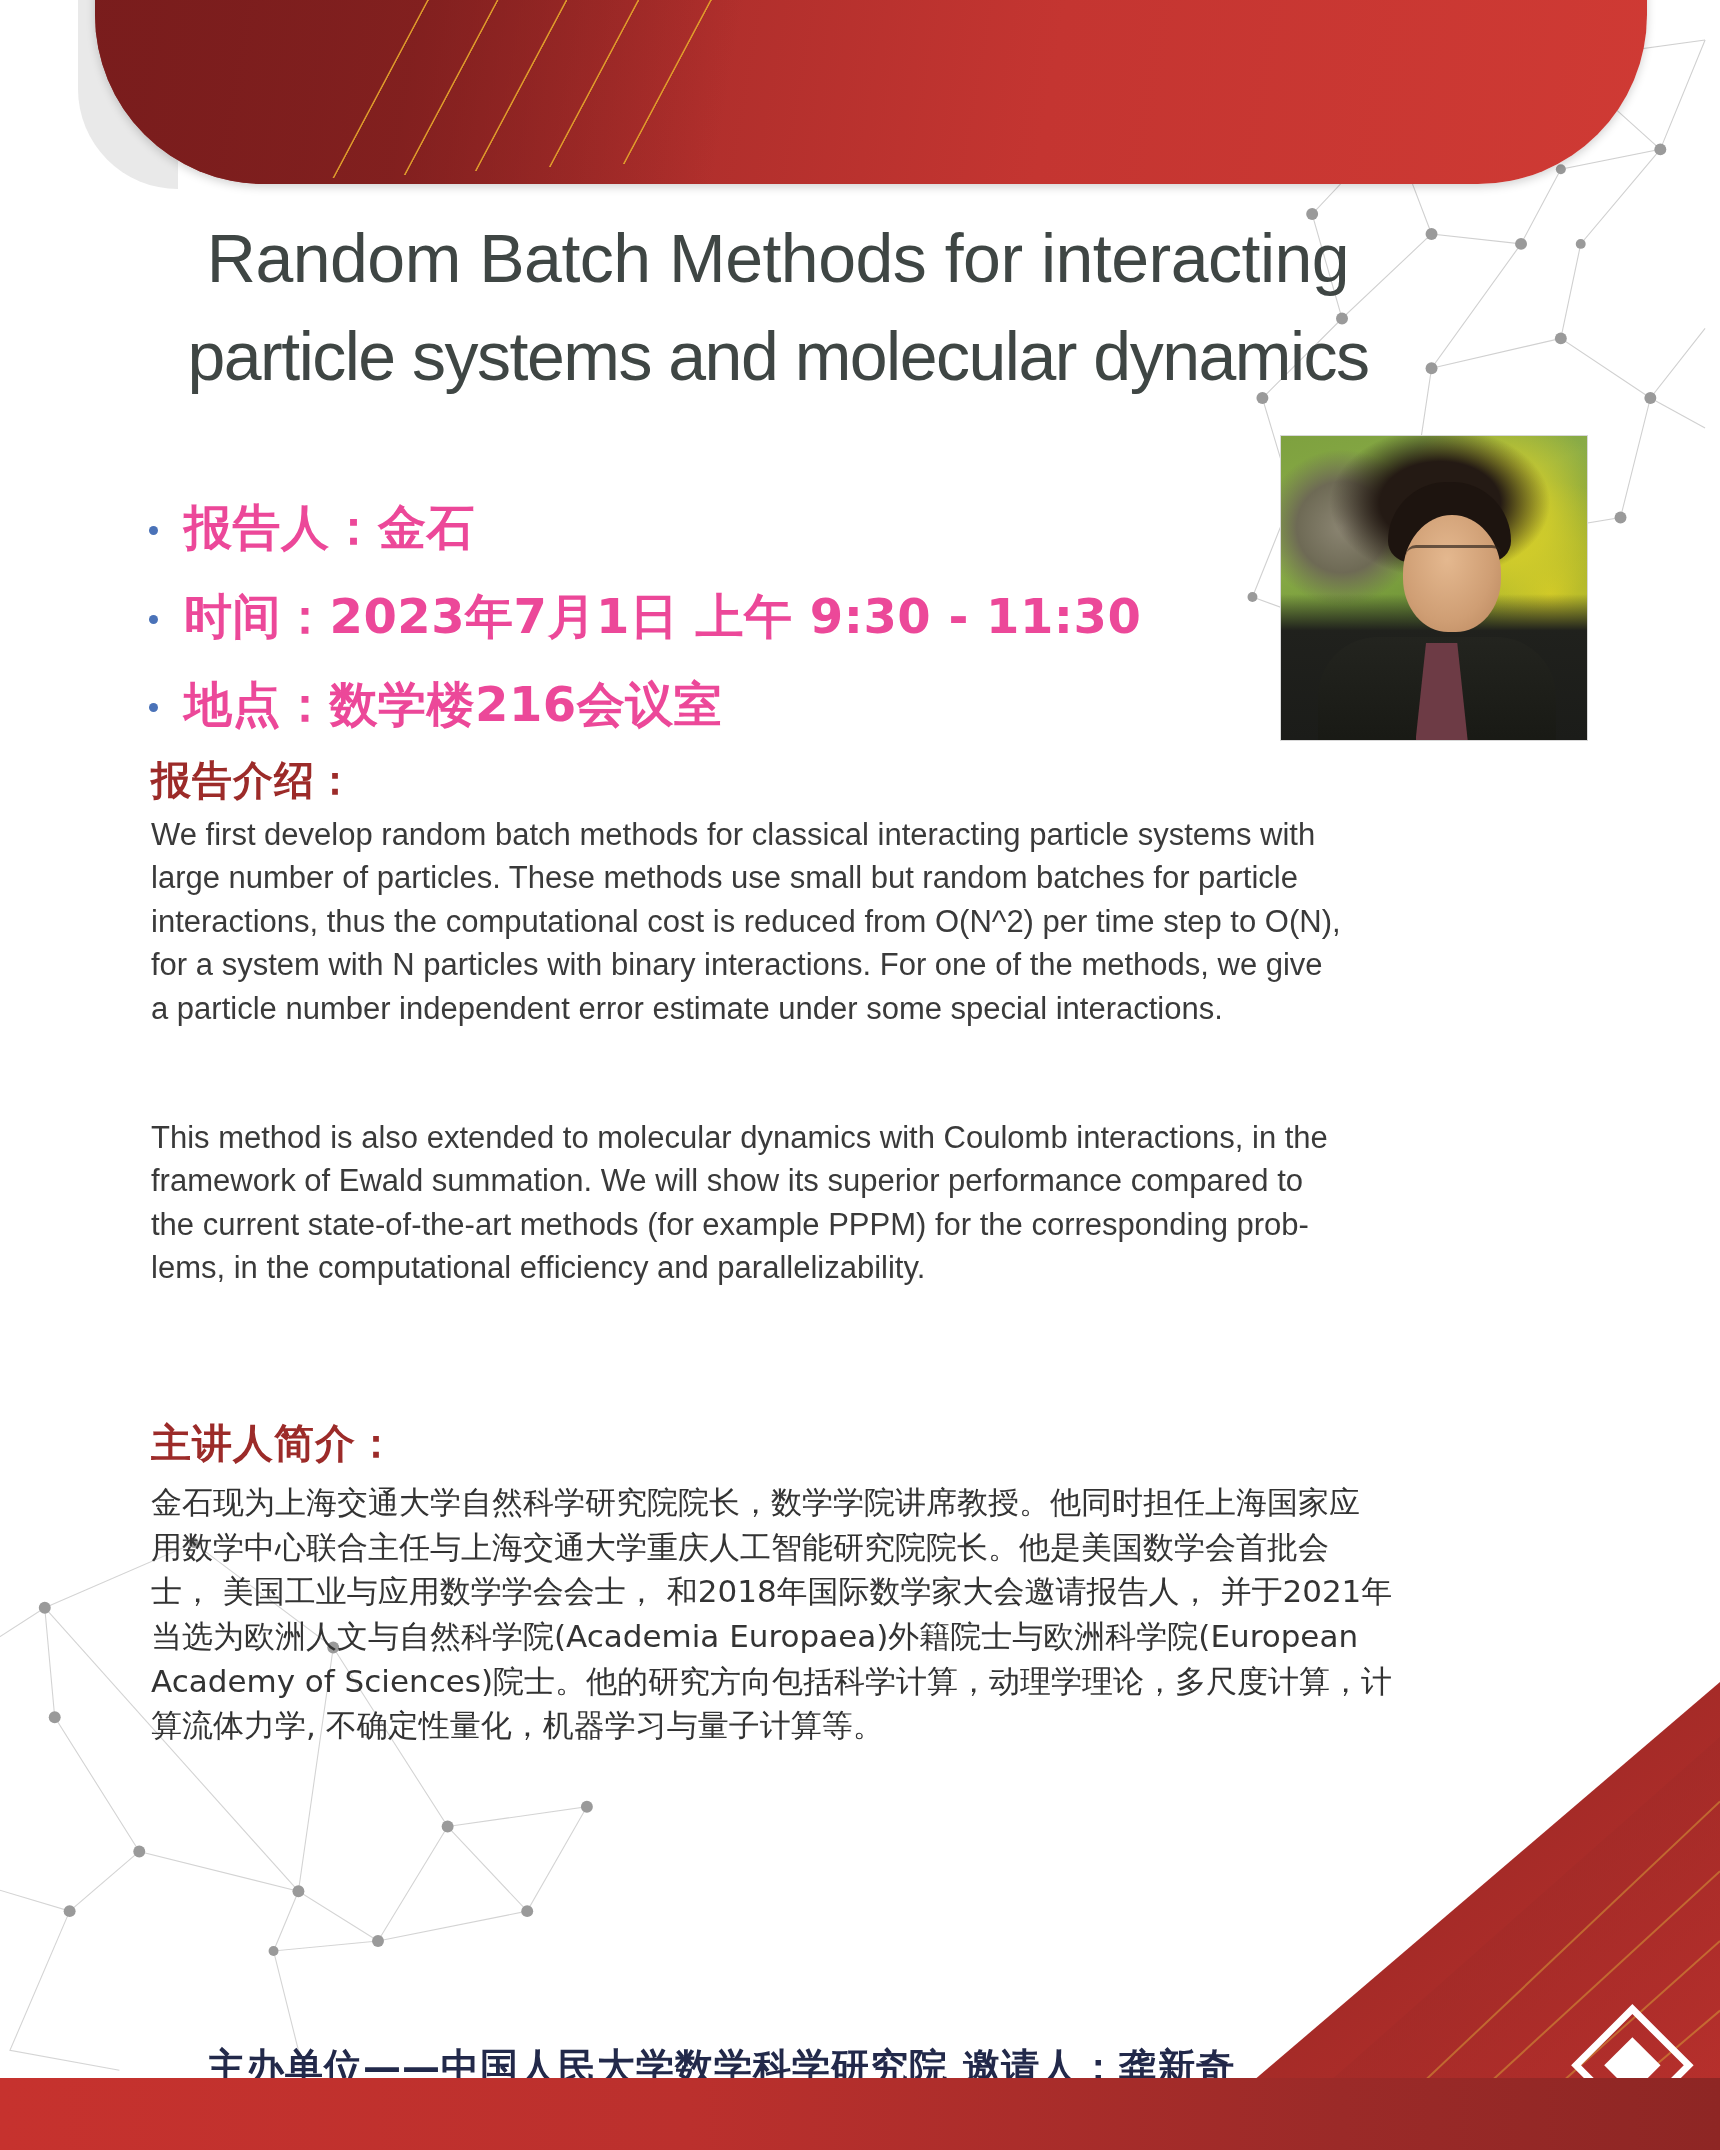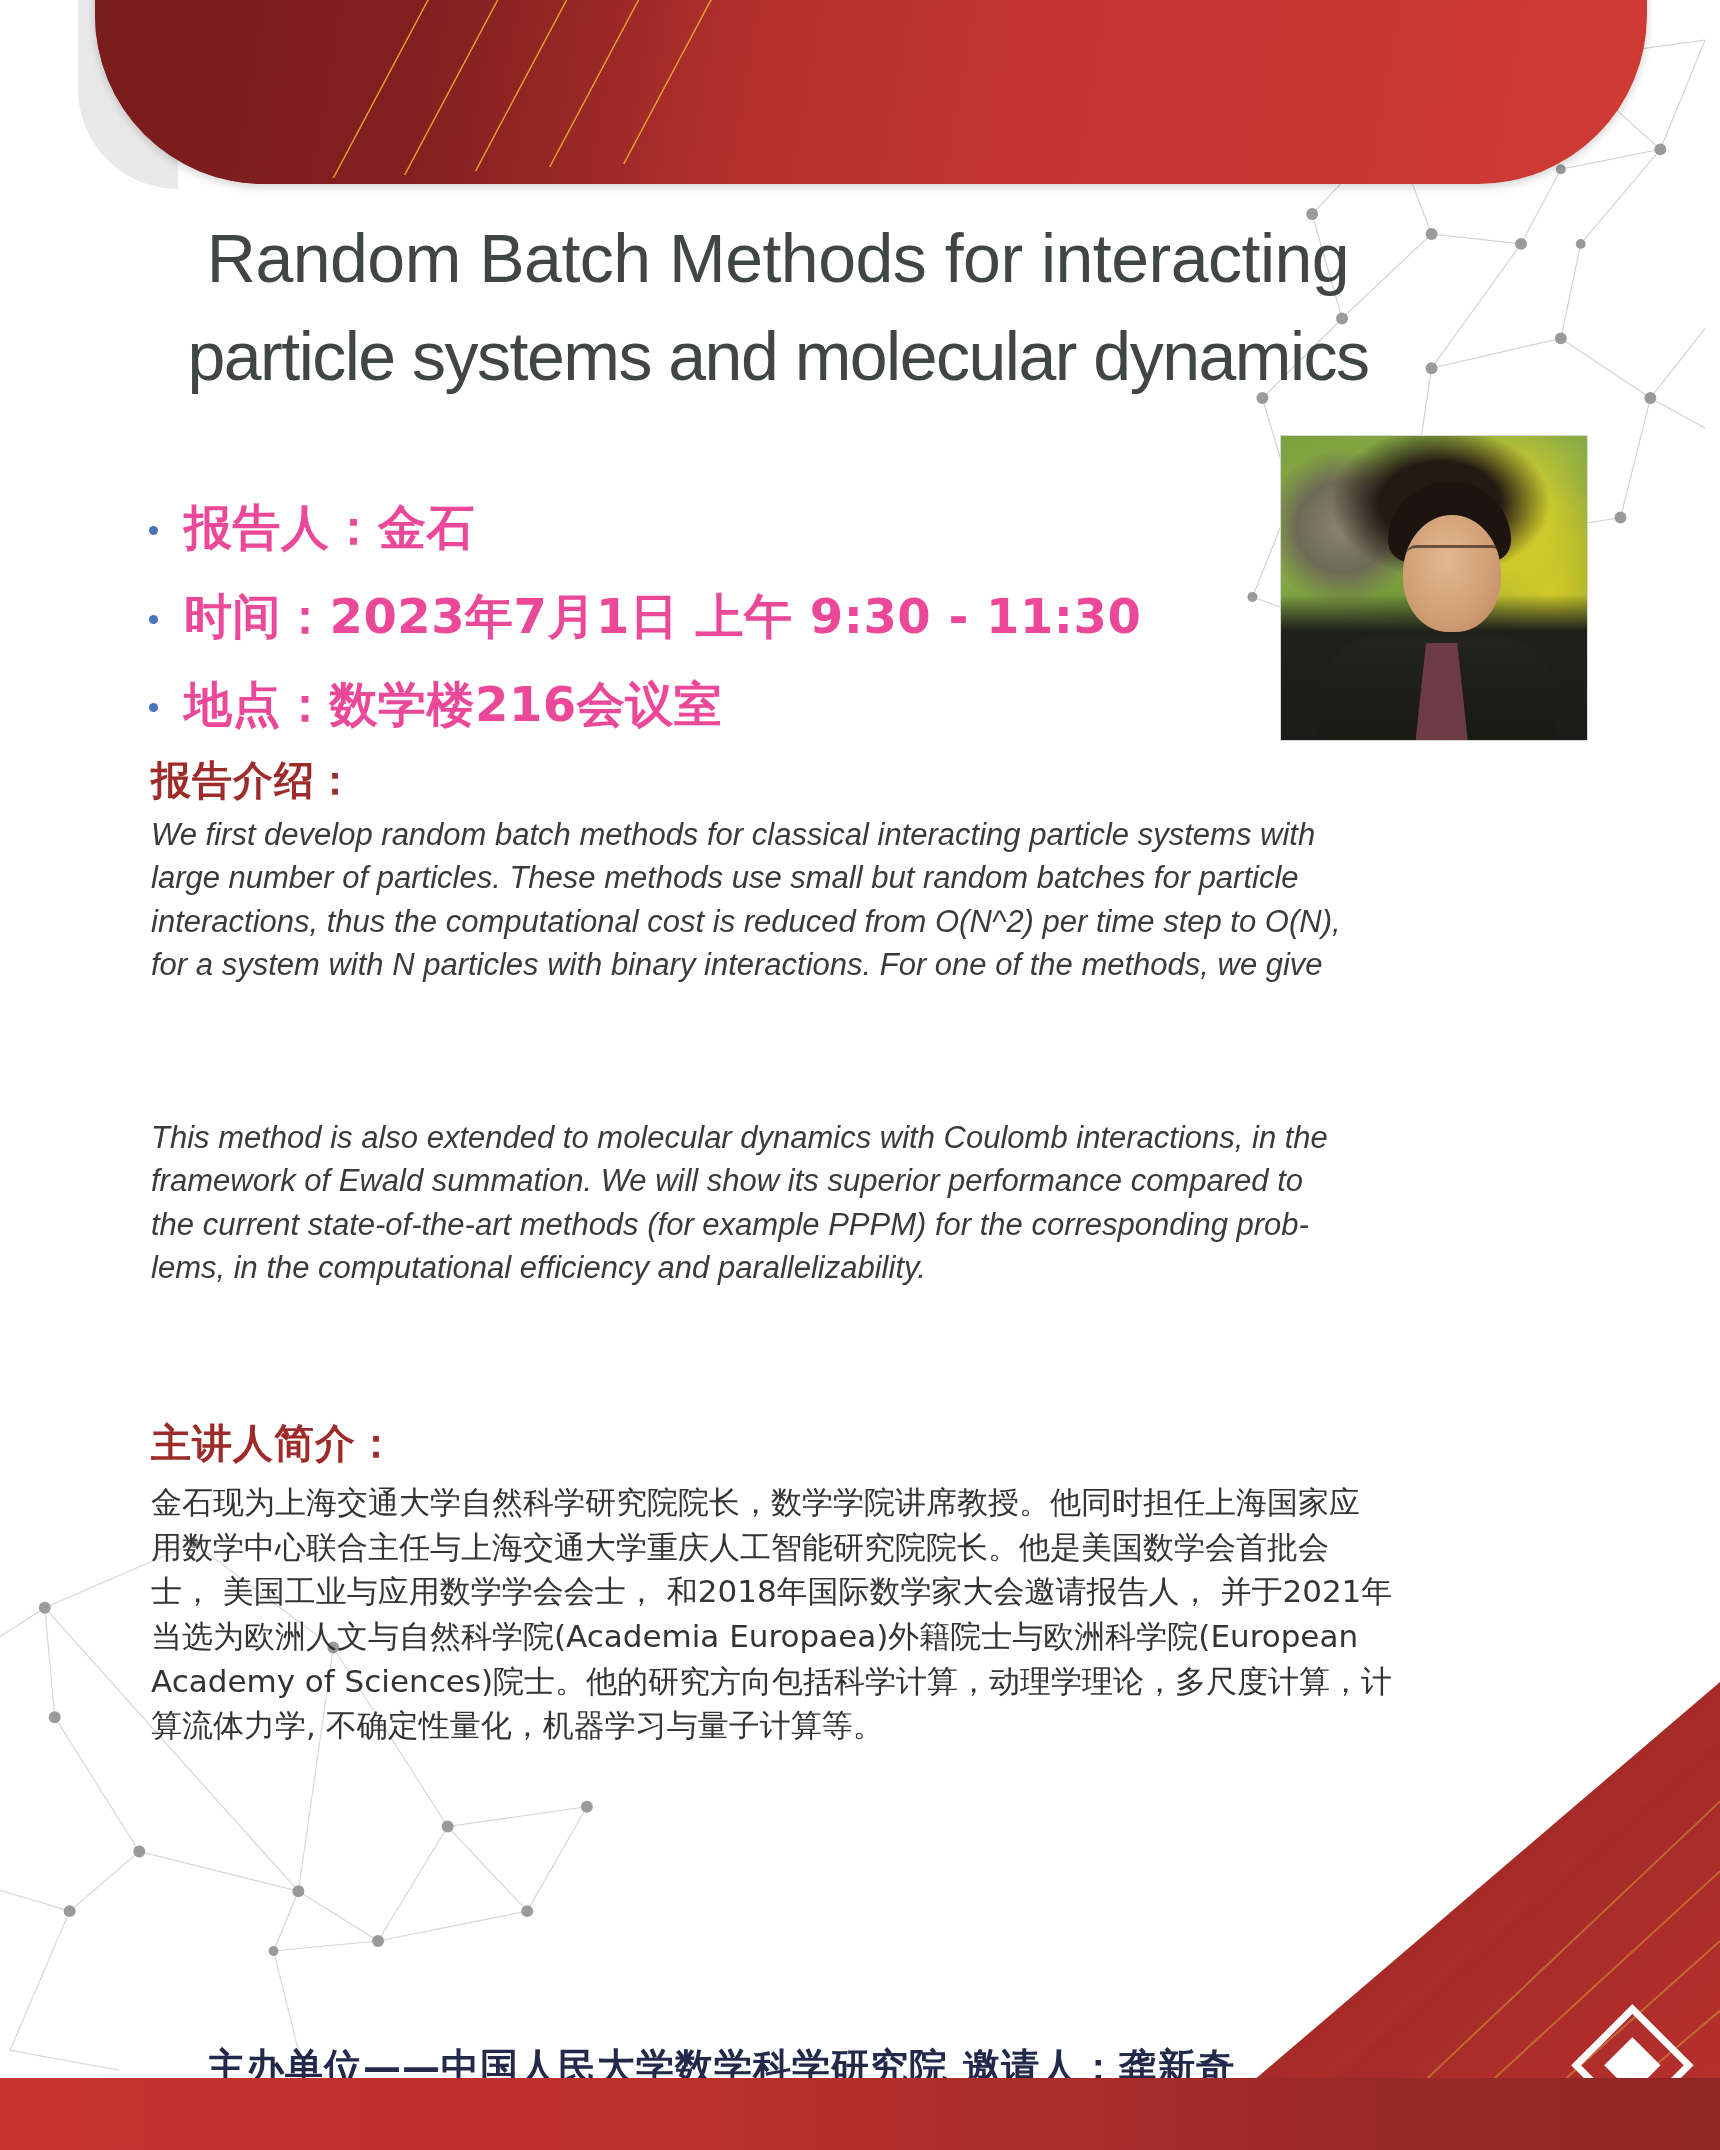--- a/index.html
+++ b/index.html
@@ -115,21 +115,21 @@
   #head-bio { top:1416px; }
 
   
   .body-block {
     position:absolute; left:151px; width:1393px;
     color:#3a3a3a; font-size:31px; line-height:1.40;
     font-weight:500;
   }
   #abstract-p1 { top:813px; }
   #abstract-p2 { top:1116px; }
-  .body-block .ln { display:block; white-space:nowrap;font-style:italic; }
+  .body-block .ln { display:block; white-space:nowrap; }
 
   .bio-block {
     position:absolute; left:151px; top:1480px; width:1393px;
     color:#333333; font-size:31px; line-height:1.44; font-weight:500;
     font-family:"DejaVu Sans","Liberation Sans",sans-serif;
   }
   .bio-block .ln { display:block; white-space:nowrap; }
 
   
   .footer-text {
@@ -255,20 +255,21 @@
   </div>
 </div>
 
 <div class="sec-head" id="head-abstract">报告介绍：</div>
 
 <div class="body-block" id="abstract-p1">
   <span class="ln">We first develop random batch methods for classical  interacting particle systems with</span>
   <span class="ln">large number of particles. These methods use small but random batches for particle</span>
   <span class="ln">interactions, thus the computational cost is reduced from O(N^2) per time step to O(N),</span>
   <span class="ln">for a system with N particles with binary interactions. For one of the methods, we give</span>
+  <span class="ln">a particle number independent error estimate under some special interactions.</span>
 </div>
 
 <div class="body-block" id="abstract-p2">
   <span class="ln">This method is also extended to molecular dynamics with Coulomb interactions, in the</span>
   <span class="ln">framework of Ewald summation. We will show its superior performance compared to</span>
   <span class="ln">the current state-of-the-art methods (for example PPPM) for the corresponding prob-</span>
   <span class="ln">lems, in the computational efficiency and parallelizability.</span>
 </div>
 
 <div class="sec-head" id="head-bio">主讲人简介：</div>

